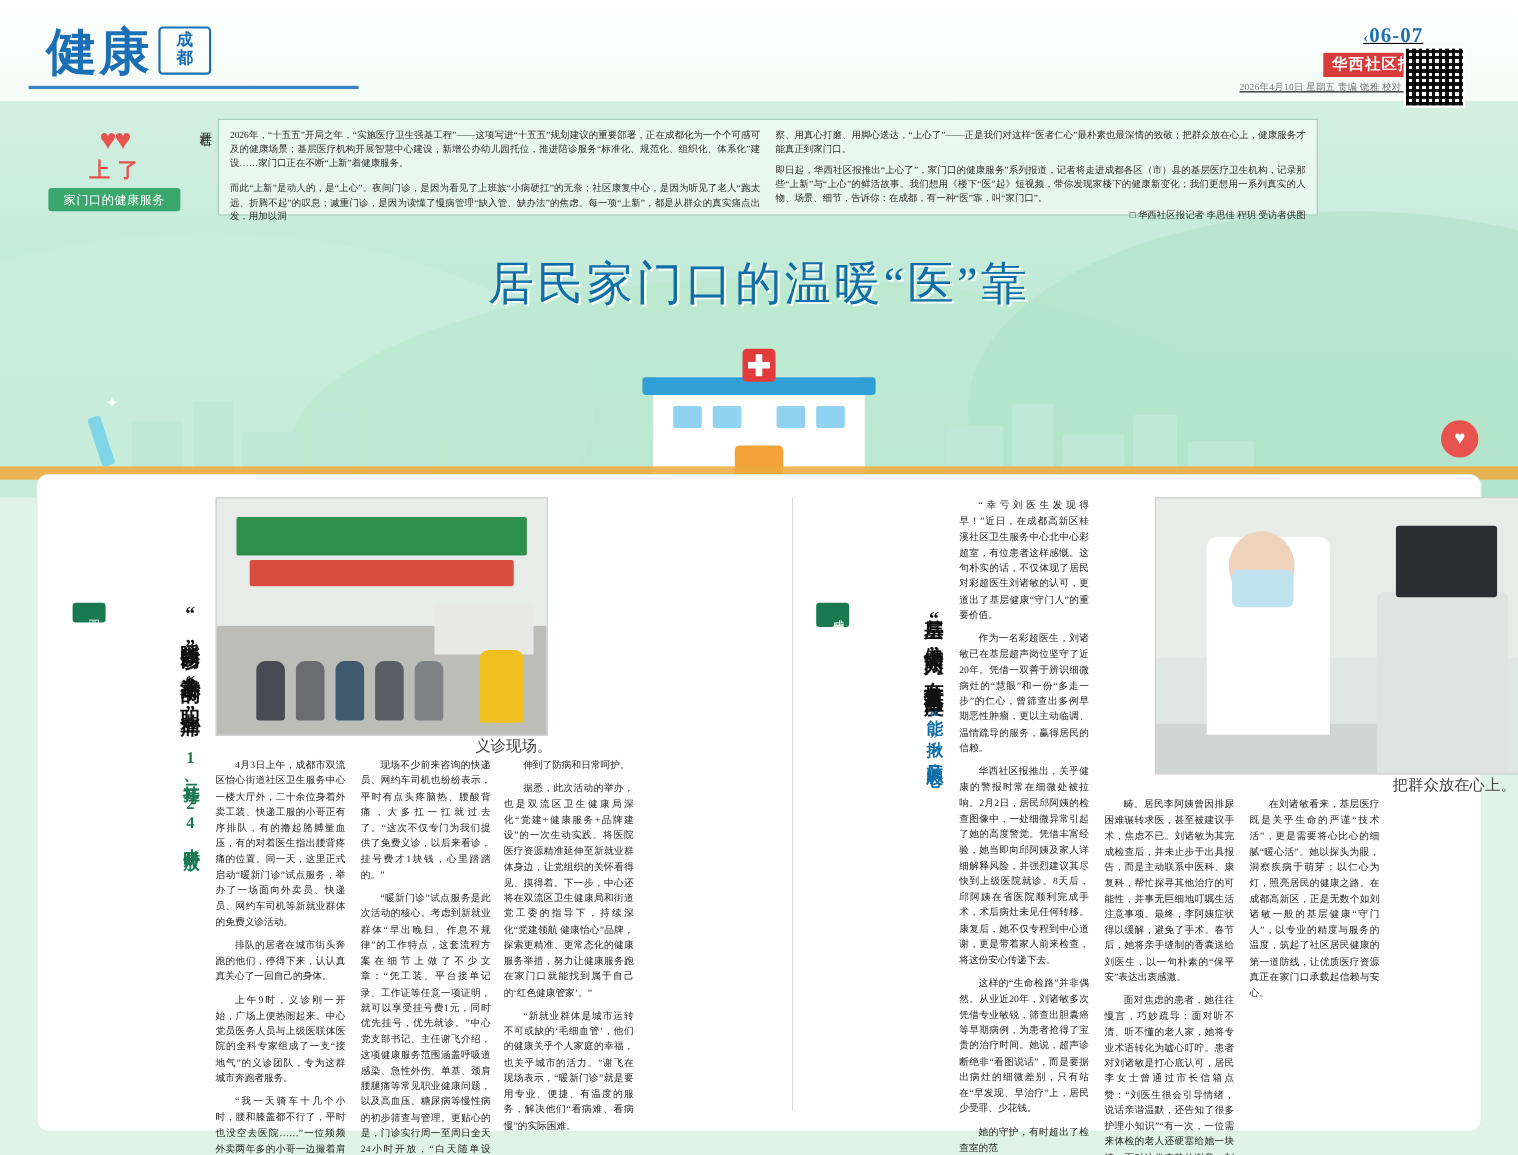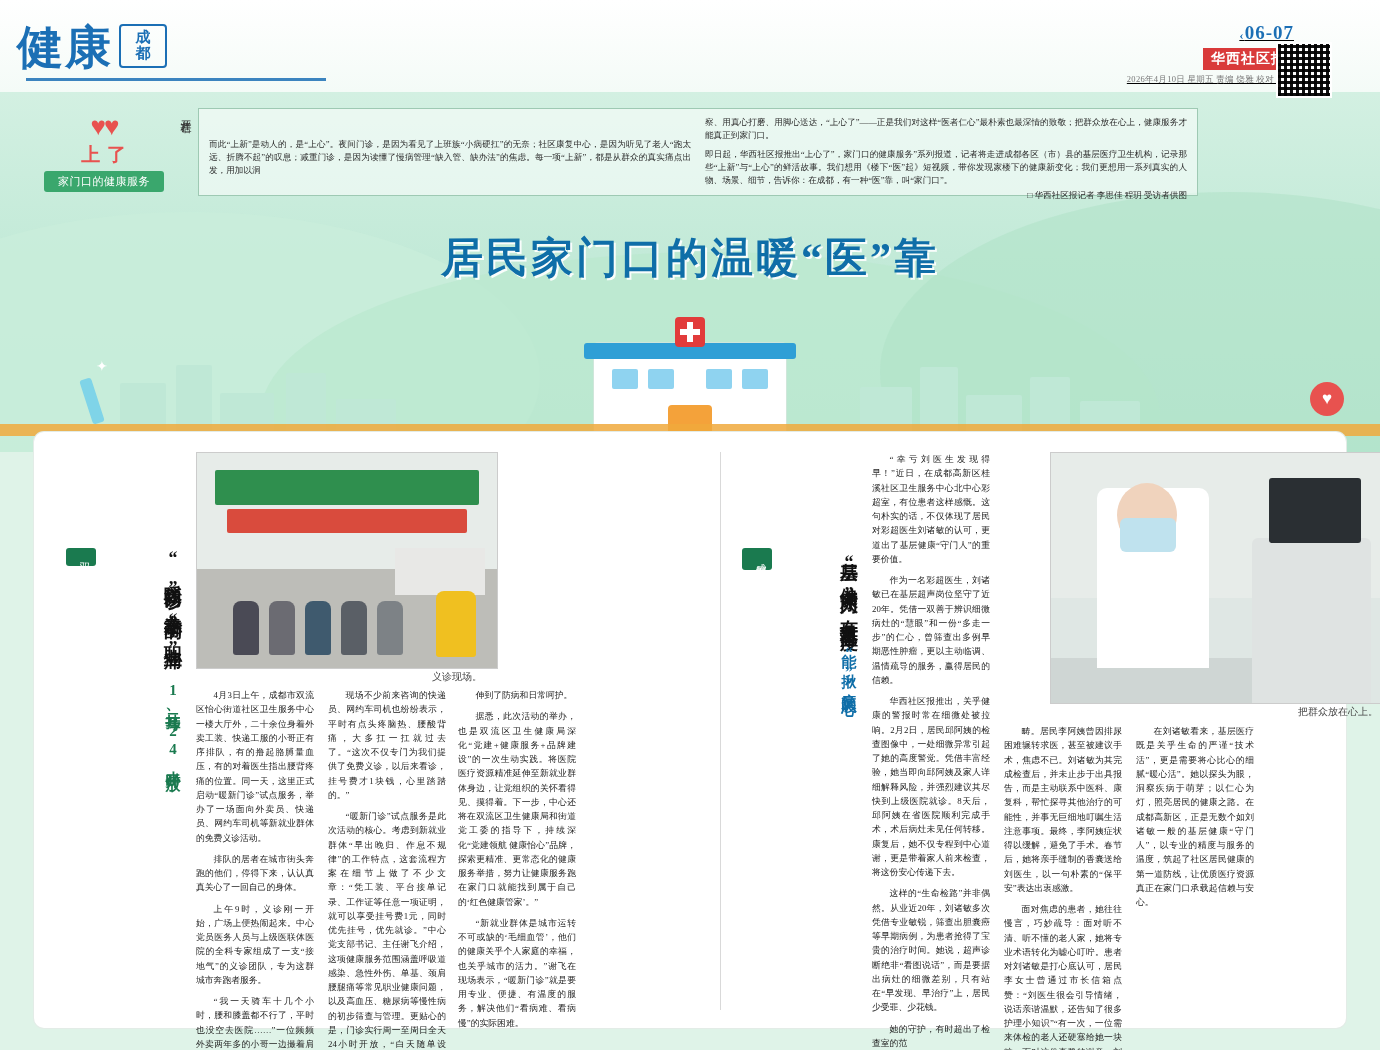--- a/index.html
+++ b/index.html
@@ -27,21 +27,21 @@
   .hillwrap{position:absolute;left:0;right:0;top:92px;height:360px;overflow:hidden;}
   .hill{position:absolute;border-radius:50%;background:#c9edda;opacity:.85;}
   .hill2{background:#bce8d0;opacity:.8;}
   .hill3{background:#aee2c6;opacity:.55;}
   .whitecard{
     position:absolute;left:34px;right:34px;top:432px;bottom:22px;
     background:#ffffff;border-radius:10px;
     box-shadow:0 0 0 1px #e3ece7;
   }
   
-  .masthead{position:absolute;left:17px;top:24px;display:flex;align-items:flex-end;gap:6px;}
+  .masthead{position:absolute;left:42px;top:24px;display:flex;align-items:flex-end;gap:6px;}
   .mh-main{
     font-family:"Liberation Serif",serif;font-weight:bold;font-size:46px;color:#1b6fb5;
     letter-spacing:2px;line-height:1;
   }
   .mh-sub{
     display:flex;flex-direction:column;align-items:center;justify-content:center;
     width:44px;height:40px;border:2px solid #1b6fb5;border-radius:4px;color:#1b6fb5;
     font-size:15px;font-weight:bold;line-height:1.05;margin-bottom:3px;
   }
   .mh-rule{position:absolute;left:26px;top:78px;width:300px;height:3px;background:#1b6fb5;opacity:.85;}
@@ -90,21 +90,21 @@
   .introsign{text-align:right;font-size:8.6px;color:#2b2b2b;margin-top:4px;}
 
   
   .headline{position:absolute;left:0;right:0;top:222px;text-align:center;}
   .h1{
     font-size:42px;font-weight:bold;color:#1a7a4f;letter-spacing:3px;
     text-shadow:2px 2px 0 rgba(255,255,255,.9);
     font-family:"Liberation Serif",serif;
   }
   .h2{
-    margin-top:8px;font-size:42px;font-weight:bold;color:#0f6ea8;letter-spacing:3px;
+    margin-top:8px;font-size:42px;font-weight:normal;color:#0f6ea8;letter-spacing:3px;
     text-shadow:2px 2px 0 rgba(255,255,255,.9);
   }
   
   .city{position:absolute;left:0;right:0;top:330px;height:105px;}
   .bld{position:absolute;bottom:0;background:#bfe8d6;border-radius:2px 2px 0 0;}
   .hosp{
     position:absolute;left:50%;transform:translateX(-50%);bottom:0;width:192px;height:92px;
     background:#ffffff;border-radius:4px 4px 0 0;box-shadow:0 0 0 1px #cfe6da;
   }
   .hosp .roof{position:absolute;left:-10px;right:-10px;top:0;height:16px;background:#2f9fd6;border-radius:3px;}
@@ -144,21 +144,21 @@
     writing-mode:vertical-rl;text-orientation:upright;
     font-size:18px;font-weight:bold;line-height:1.5;letter-spacing:2px;color:#111;
   }
   .vtitle .sub{font-size:15px;font-weight:bold;color:#1a7a4f;}
   .vtitle-r{color:#111;}
   .vtitle-r .sub{color:#0f6ea8;}
 
   .photo{
     position:absolute;border:1px solid #ccc;overflow:hidden;background:#dfe7e4;
   }
-  .cap{position:absolute;font-size:10px;color:#444;}
+  .cap{position:absolute;font-size:14px;color:#444;}
 
   .cols{position:absolute;display:flex;gap:14px;}
   .col{width:118px;font-size:8.8px;line-height:1.62;text-align:justify;color:#222;}
   .col p{margin:0 0 7px 0;text-indent:2em;}
 
   
   .ph-banner{position:absolute;left:6%;top:8%;width:88%;height:16%;background:#2f8f4e;border-radius:2px;}
   .ph-banner2{position:absolute;left:10%;top:26%;width:80%;height:11%;background:#d94b3d;border-radius:2px;}
   .ph-ground{position:absolute;left:0;right:0;bottom:0;height:46%;background:#bdbdb8;}
   .ph-person{position:absolute;bottom:6%;width:26px;height:54px;background:#4a4a55;border-radius:8px 8px 3px 3px;}
@@ -206,21 +206,22 @@
 
   <div class="colbadge">
     <div class="hearts">♥♥</div>
     <div class="t1">上  了</div>
     <div class="t2">家门口的健康服务</div>
   </div>
   <div class="colvert">开栏语</div>
 
   <div class="introbox">
     <div class="introcol">
-      <p style="margin-top:22px">而此“上新”是动人的，是“上心”。夜间门诊，是因为看见了上班族“小病硬扛”的无奈；社区康复中心，是因为听见了老人“跑太远、折腾不起”的叹息；减重门诊，是因为读懂了慢病管理“缺入管、缺办法”的焦虑。每一项“上新”，都是从群众的真实痛点出发，用加以洞</p>
+      <p>2026年，“十五五”开局之年，“实施医疗卫生强基工程”——这项写进“十五五”规划建议的重要部署，正在成都化为一个个可感可及的健康场景；基层医疗机构开展智慧中心建设，新增公办幼儿园托位，推进陪诊服务“标准化、规范化、组织化、体系化”建设……家门口正在不断“上新”着健康服务。</p>
+      <p style="margin-top:10px">而此“上新”是动人的，是“上心”。夜间门诊，是因为看见了上班族“小病硬扛”的无奈；社区康复中心，是因为听见了老人“跑太远、折腾不起”的叹息；减重门诊，是因为读懂了慢病管理“缺入管、缺办法”的焦虑。每一项“上新”，都是从群众的真实痛点出发，用加以洞</p>
     </div>
     <div class="introcol">
       <p>察、用真心打磨、用脚心送达，“上心了”——正是我们对这样“医者仁心”最朴素也最深情的致敬；把群众放在心上，健康服务才能真正到家门口。</p>
       <p style="margin-top:6px">即日起，华西社区报推出“上心了”，家门口的健康服务”系列报道，记者将走进成都各区（市）县的基层医疗卫生机构，记录那些“上新”与“上心”的鲜活故事。我们想用《楼下“医”起》短视频，带你发现家楼下的健康新变化；我们更想用一系列真实的人物、场景、细节，告诉你：在成都，有一种“医”靠，叫“家门口”。</p>
       <div class="introsign">□ 华西社区报记者 李思佳 程玥 受访者供图</div>
     </div>
   </div>
 
   <div class="headline">
     <div class="h2">居民家门口的温暖“医”靠</div>

